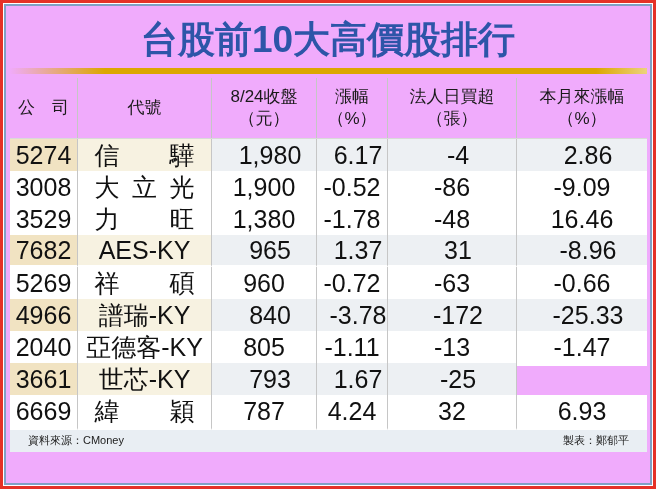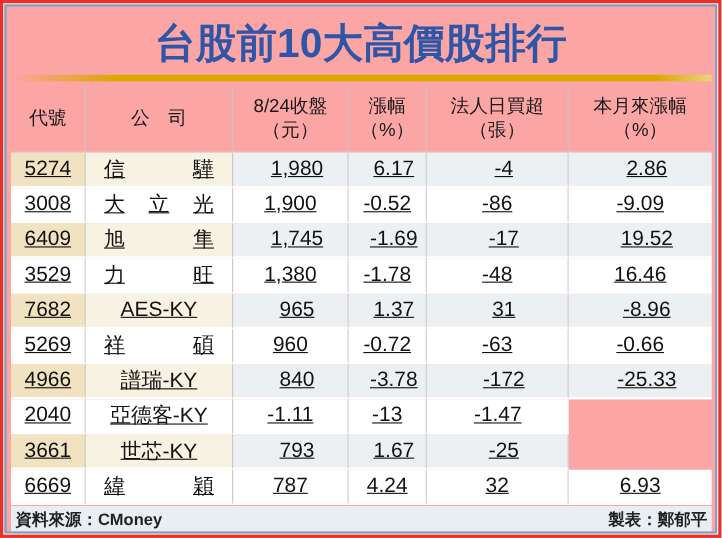--- a/index.html
+++ b/index.html
@@ -12,21 +12,21 @@
     box-sizing: border-box;
     width: 656px; height: 489px;
     border: 3px solid var(--c-red, #e53127);
     background: #fff;
     padding: 1px;
   }
   .frame-blue {
     box-sizing: border-box;
     width: 100%; height: 100%;
     border: 2px solid var(--c-blueframe, #80a0c4);
-    background: #fca5a5;
+    background: #f0abfc;
     overflow: hidden;
   }
   .title {
     text-align: center;
     color: var(--c-title, #2d55a8);
     font-weight: bold;
     font-size: 37px;
     line-height: 48px;
     padding-top: 10px;
     height: 48px;
@@ -67,63 +67,61 @@
   .row {
     display: grid;
     grid-template-columns: 68px 134px 105px 71px 129px 130px;
     height: 32px;
   }
   .cell {
     box-sizing: border-box;
     display: flex;
     align-items: center;
     justify-content: center;
-    font-size: 19px;
+    font-size: 25px;
     border-right: 1px solid #c6c6c6;
     border-bottom: 2px solid #fff;
     background: #fff;
-    text-decoration: underline;
   }
   .cell.c5 { border-right: none; }
   .row.odd .c0 { background: var(--c-beige, #f1e3c2); }
   .row.odd .c1 { background: var(--c-cream, #f7f2e1); }
   .row.odd .c2, .row.odd .c3, .row.odd .c4, .row.odd .c5 { background: var(--c-bluegray, #edf0f3); padding-left: 12px; }
   .company-justify {
     width: 100px;
     display: flex;
     justify-content: space-between;
   }
   .tfoot {
     box-sizing: border-box;
     height: 24px;
     margin-top: 1px;
     background: var(--c-footer, #e9eef3);
     display: flex;
     justify-content: space-between;
     align-items: center;
-    padding: 0 4px;
-    font-size: 15px;
+    padding: 0 18px;
+    font-size: 11px;
     color: #222;
-    font-weight: bold;
   }
 </style>
 </head>
 <body>
 
 <div class="frame-red">
   <div class="frame-blue">
     <div class="title">台股前10大高價股排行</div>
     <div class="gold-bar"></div>
     <div class="stock-table">
       <div class="thead" id="header-row">
+          <div class="hcell c1">
+            <div>公　司</div>
+          </div>
           <div class="hcell c0">
             <div>代號</div>
-          </div>
-          <div class="hcell c1">
-            <div>公　司</div>
           </div>
           <div class="hcell c2">
             <div>8/24收盤</div>
             <div>（元）</div>
           </div>
           <div class="hcell c3">
             <div>漲幅</div>
             <div>（%）</div>
           </div>
           <div class="hcell c4">
@@ -155,33 +153,20 @@
               <span class="company-justify">
                 <span>大</span>
                 <span>立</span>
                 <span>光</span>
               </span>
             </div>
             <div class="cell c2">1,900</div>
             <div class="cell c3">-0.52</div>
             <div class="cell c4">-86</div>
             <div class="cell c5">-9.09</div>
-          </div>
-          <div class="row odd">
-            <div class="cell c0">6409</div>
-            <div class="cell c1">
-              <span class="company-justify">
-                <span>旭</span>
-                <span>隼</span>
-              </span>
-            </div>
-            <div class="cell c2">1,745</div>
-            <div class="cell c3">-1.69</div>
-            <div class="cell c4">-17</div>
-            <div class="cell c5">19.52</div>
           </div>
           <div class="row">
             <div class="cell c0">3529</div>
             <div class="cell c1">
               <span class="company-justify">
                 <span>力</span>
                 <span>旺</span>
               </span>
             </div>
             <div class="cell c2">1,380</div>
@@ -214,20 +199,21 @@
             <div class="cell c0">4966</div>
             <div class="cell c1">譜瑞-KY</div>
             <div class="cell c2">840</div>
             <div class="cell c3">-3.78</div>
             <div class="cell c4">-172</div>
             <div class="cell c5">-25.33</div>
           </div>
           <div class="row">
             <div class="cell c0">2040</div>
             <div class="cell c1">亞德客-KY</div>
+            <div class="cell c2">805</div>
             <div class="cell c3">-1.11</div>
             <div class="cell c4">-13</div>
             <div class="cell c5">-1.47</div>
           </div>
           <div class="row odd">
             <div class="cell c0">3661</div>
             <div class="cell c1">世芯-KY</div>
             <div class="cell c2">793</div>
             <div class="cell c3">1.67</div>
             <div class="cell c4">-25</div>

